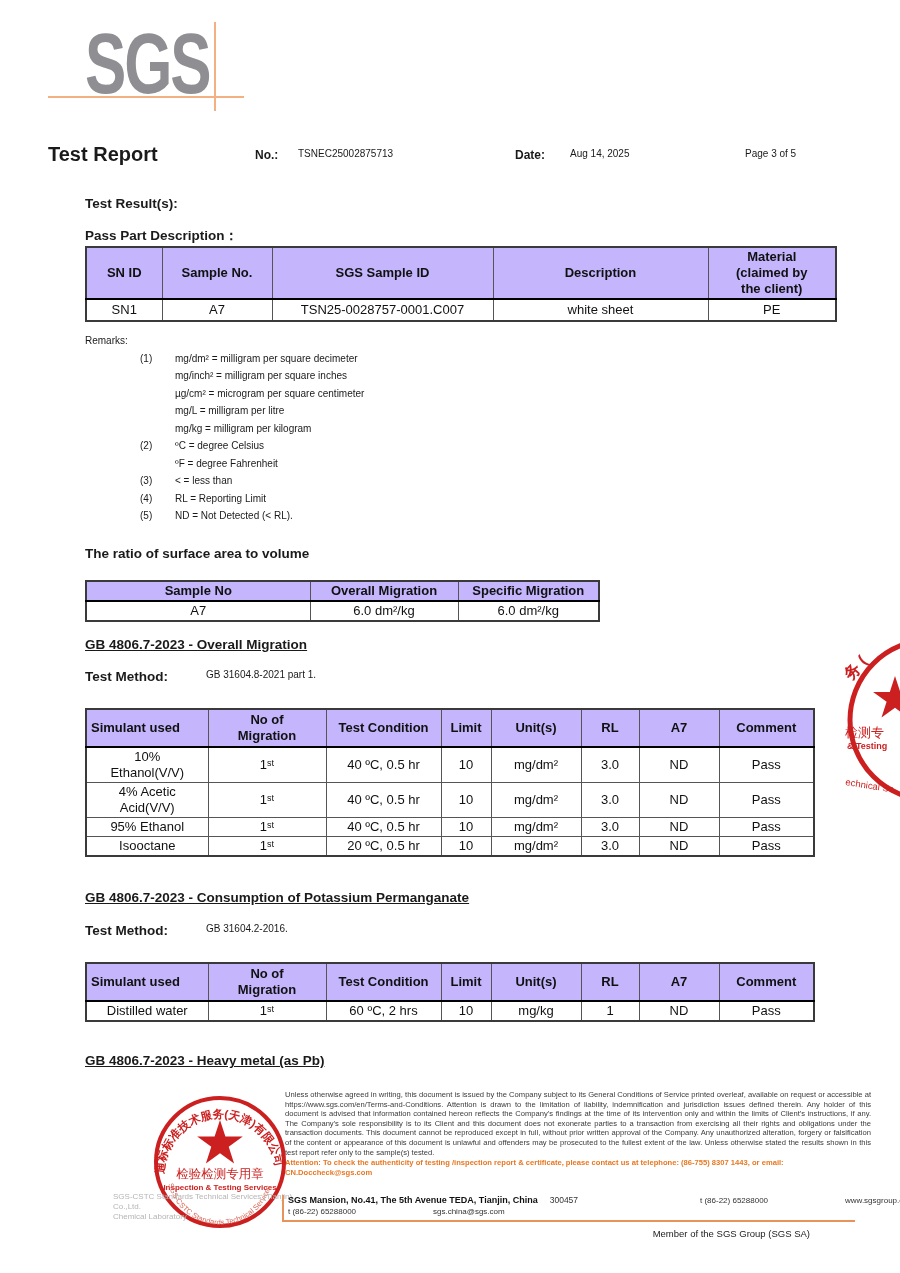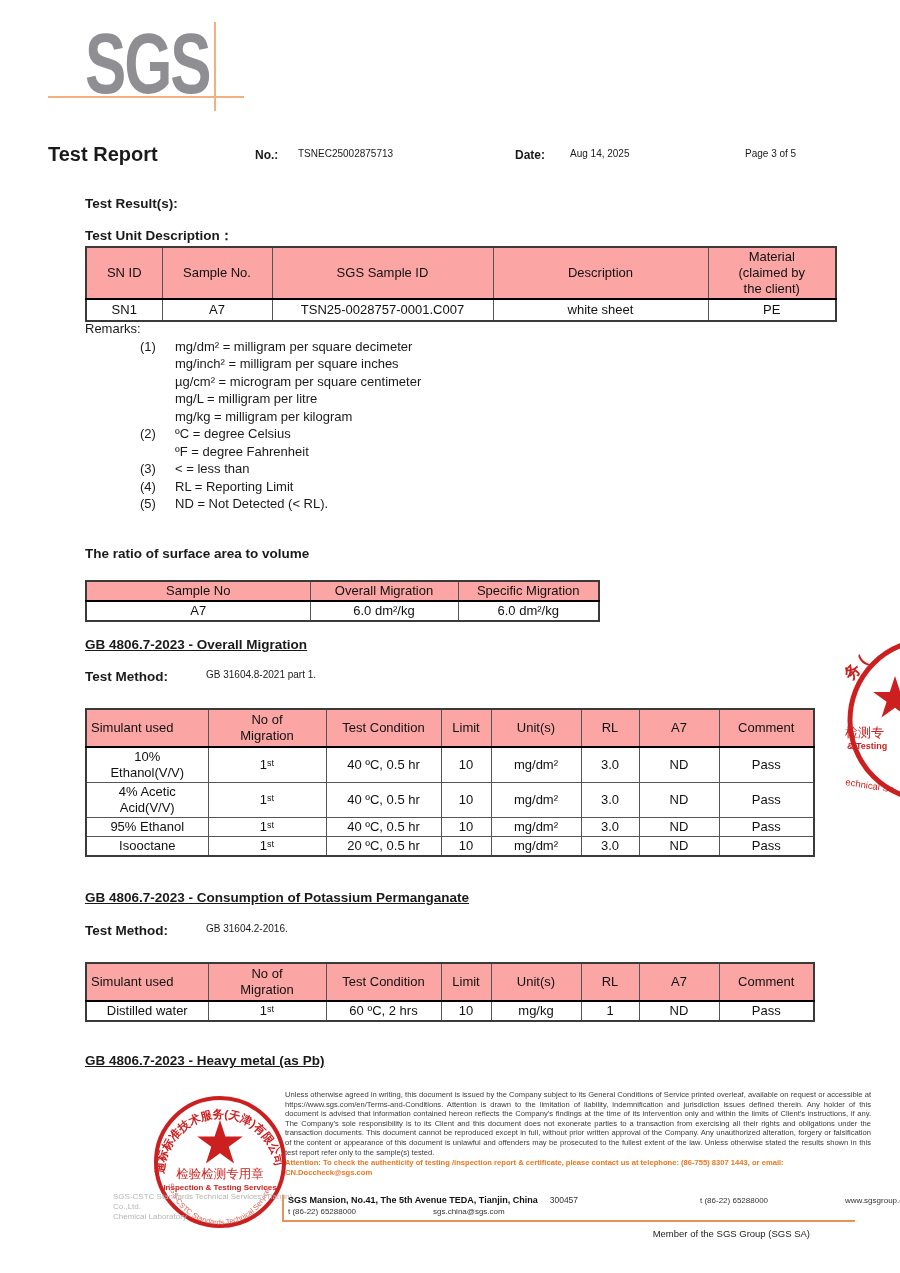--- a/index.html
+++ b/index.html
@@ -22,27 +22,27 @@
   .hdr-lbl { font-size:12px; font-weight:bold; }
   .hdr-val { font-size:10px; }
 
   .h-bold { font-size:13.5px; font-weight:bold; }
   .h-underline { text-decoration:underline; }
 
   
   table.tbl { border-collapse:collapse; table-layout:fixed; font-size:13px; color:#111; border:2px solid #3a3a3a; }
   table.tbl th, table.tbl td { border:1px solid #555; font-weight:normal; text-align:center;
     vertical-align:middle; padding:1px 4px; line-height:1.22; }
-  table.tbl th { background:#fca5a5; border-bottom-width:2px; border-bottom-color:#000; white-space:pre-line; }
+  table.tbl th { background:#c4b5fd; border-bottom-width:2px; border-bottom-color:#000; white-space:pre-line;font-weight:bold; }
   table.tbl td.left { text-align:center; white-space:pre-line; }
   tr.h52 { height:52px; } tr.h38 { height:38px; } tr.h35 { height:35px; }
   tr.h22 { height:22px; } tr.h19 { height:19px; }
 
   
-  .remarks { font-size:13px; line-height:17.5px; }
+  .remarks { font-size:10px; line-height:17.5px;margin-top:12px; }
   .remark-item { display:flex; }
   .remark-num { width:35px; flex:0 0 35px; }
   .rline { display:block; }
 
   
   .legal { font-size:7.6px; line-height:9.6px; text-align:justify; color:#3a3a3a; }
   .attention { font-size:7.6px; line-height:9.6px; font-weight:bold; color:#e87722; margin-top:1px; }
   .addr-row { display:flex; align-items:baseline; }
   .addr-col1 { width:412px; flex:0 0 412px; display:flex; gap:12px; align-items:baseline; }
   .addr-main { font-size:9px; font-weight:bold; color:#111; white-space:nowrap; }
@@ -66,21 +66,21 @@
   <div class="abs logo-vline" style="left:214px; top:22px; height:89px;"></div>
 
   <div class="abs rpt-title" style="left:48px; top:143px;">Test Report</div>
   <div class="abs hdr-lbl" style="left:255px; top:148px;">No.:</div>
   <div class="abs hdr-val" style="left:298px; top:148px;">TSNEC25002875713</div>
   <div class="abs hdr-lbl" style="left:515px; top:148px;">Date:</div>
   <div class="abs hdr-val" style="left:570px; top:148px;">Aug 14, 2025</div>
   <div class="abs hdr-val" style="left:745px; top:148px;">Page 3 of 5</div>
 
   <div class="abs h-bold" style="left:85px; top:196px;">Test Result(s):</div>
-  <div class="abs h-bold" style="left:85px; top:227px;">Test Unit Description：</div>
+  <div class="abs h-bold" style="left:85px; top:227px;">Pass Part Description：</div>
 
   <table class="tbl abs" style="left:85px; top:246px; width:750px;">
     <colgroup>
         <col style="width:76px">
         <col style="width:110px">
         <col style="width:221px">
         <col style="width:215px">
         <col style="width:128px">
       </colgroup>
     <thead>

